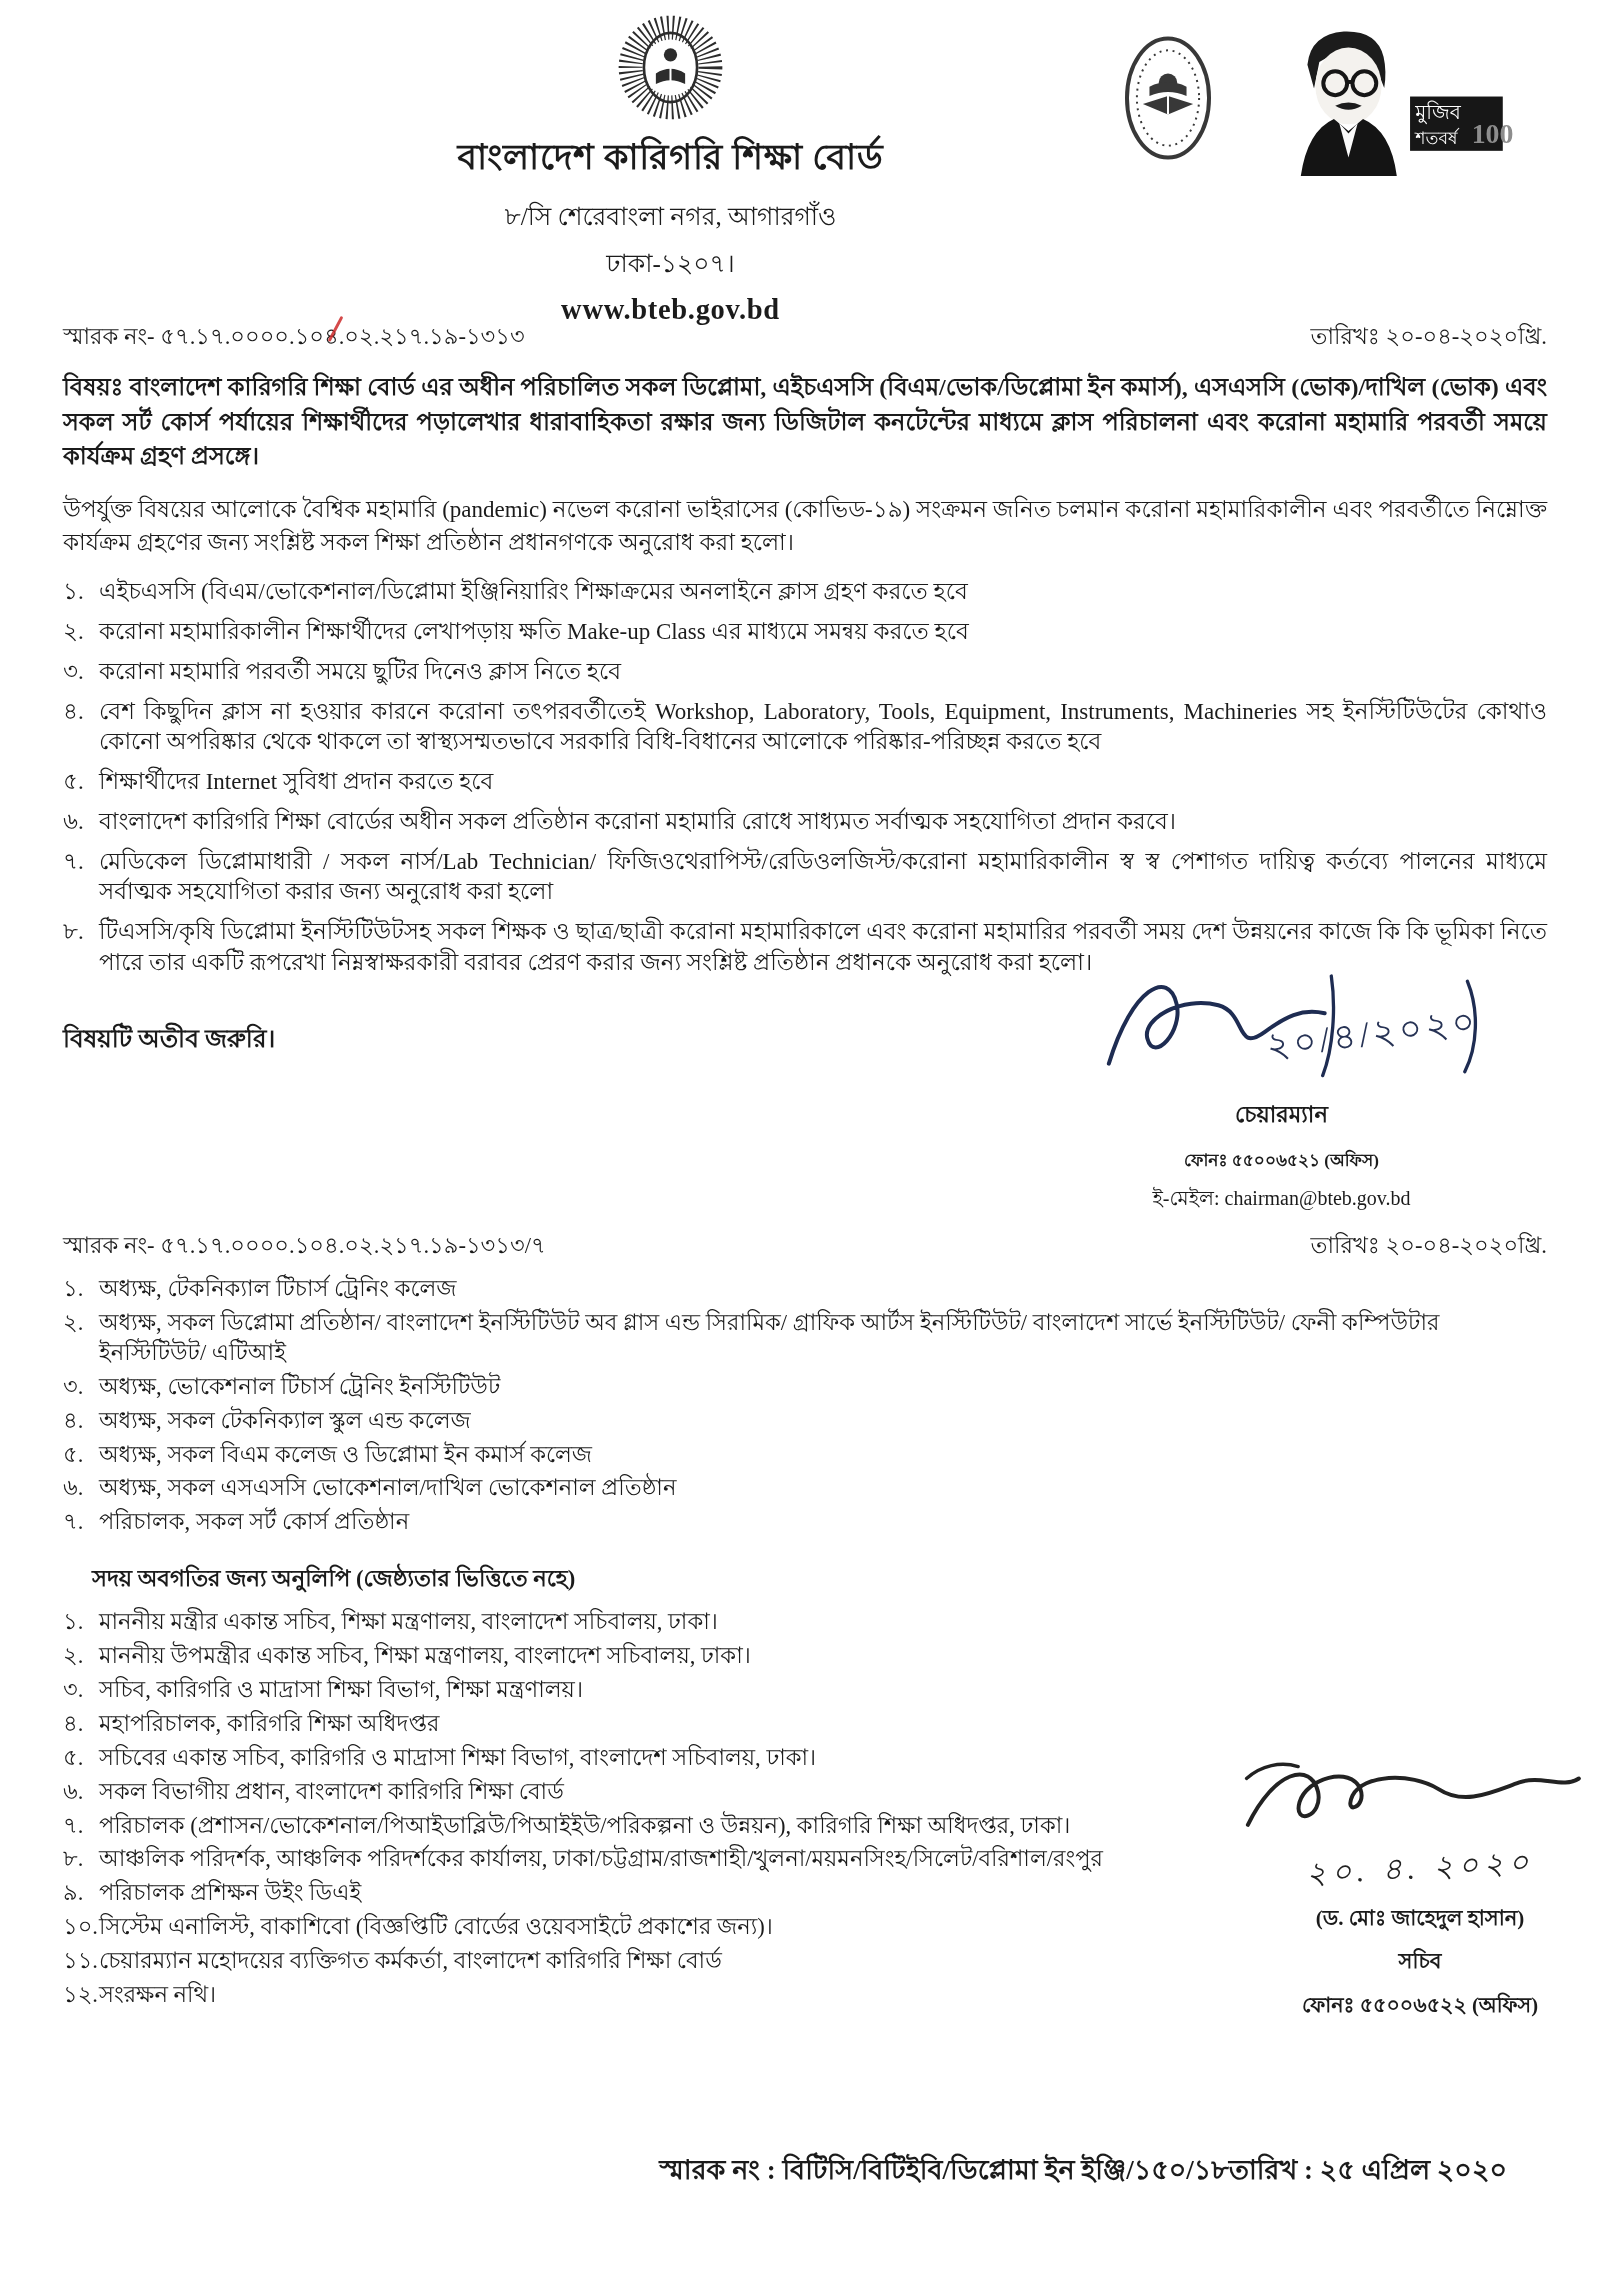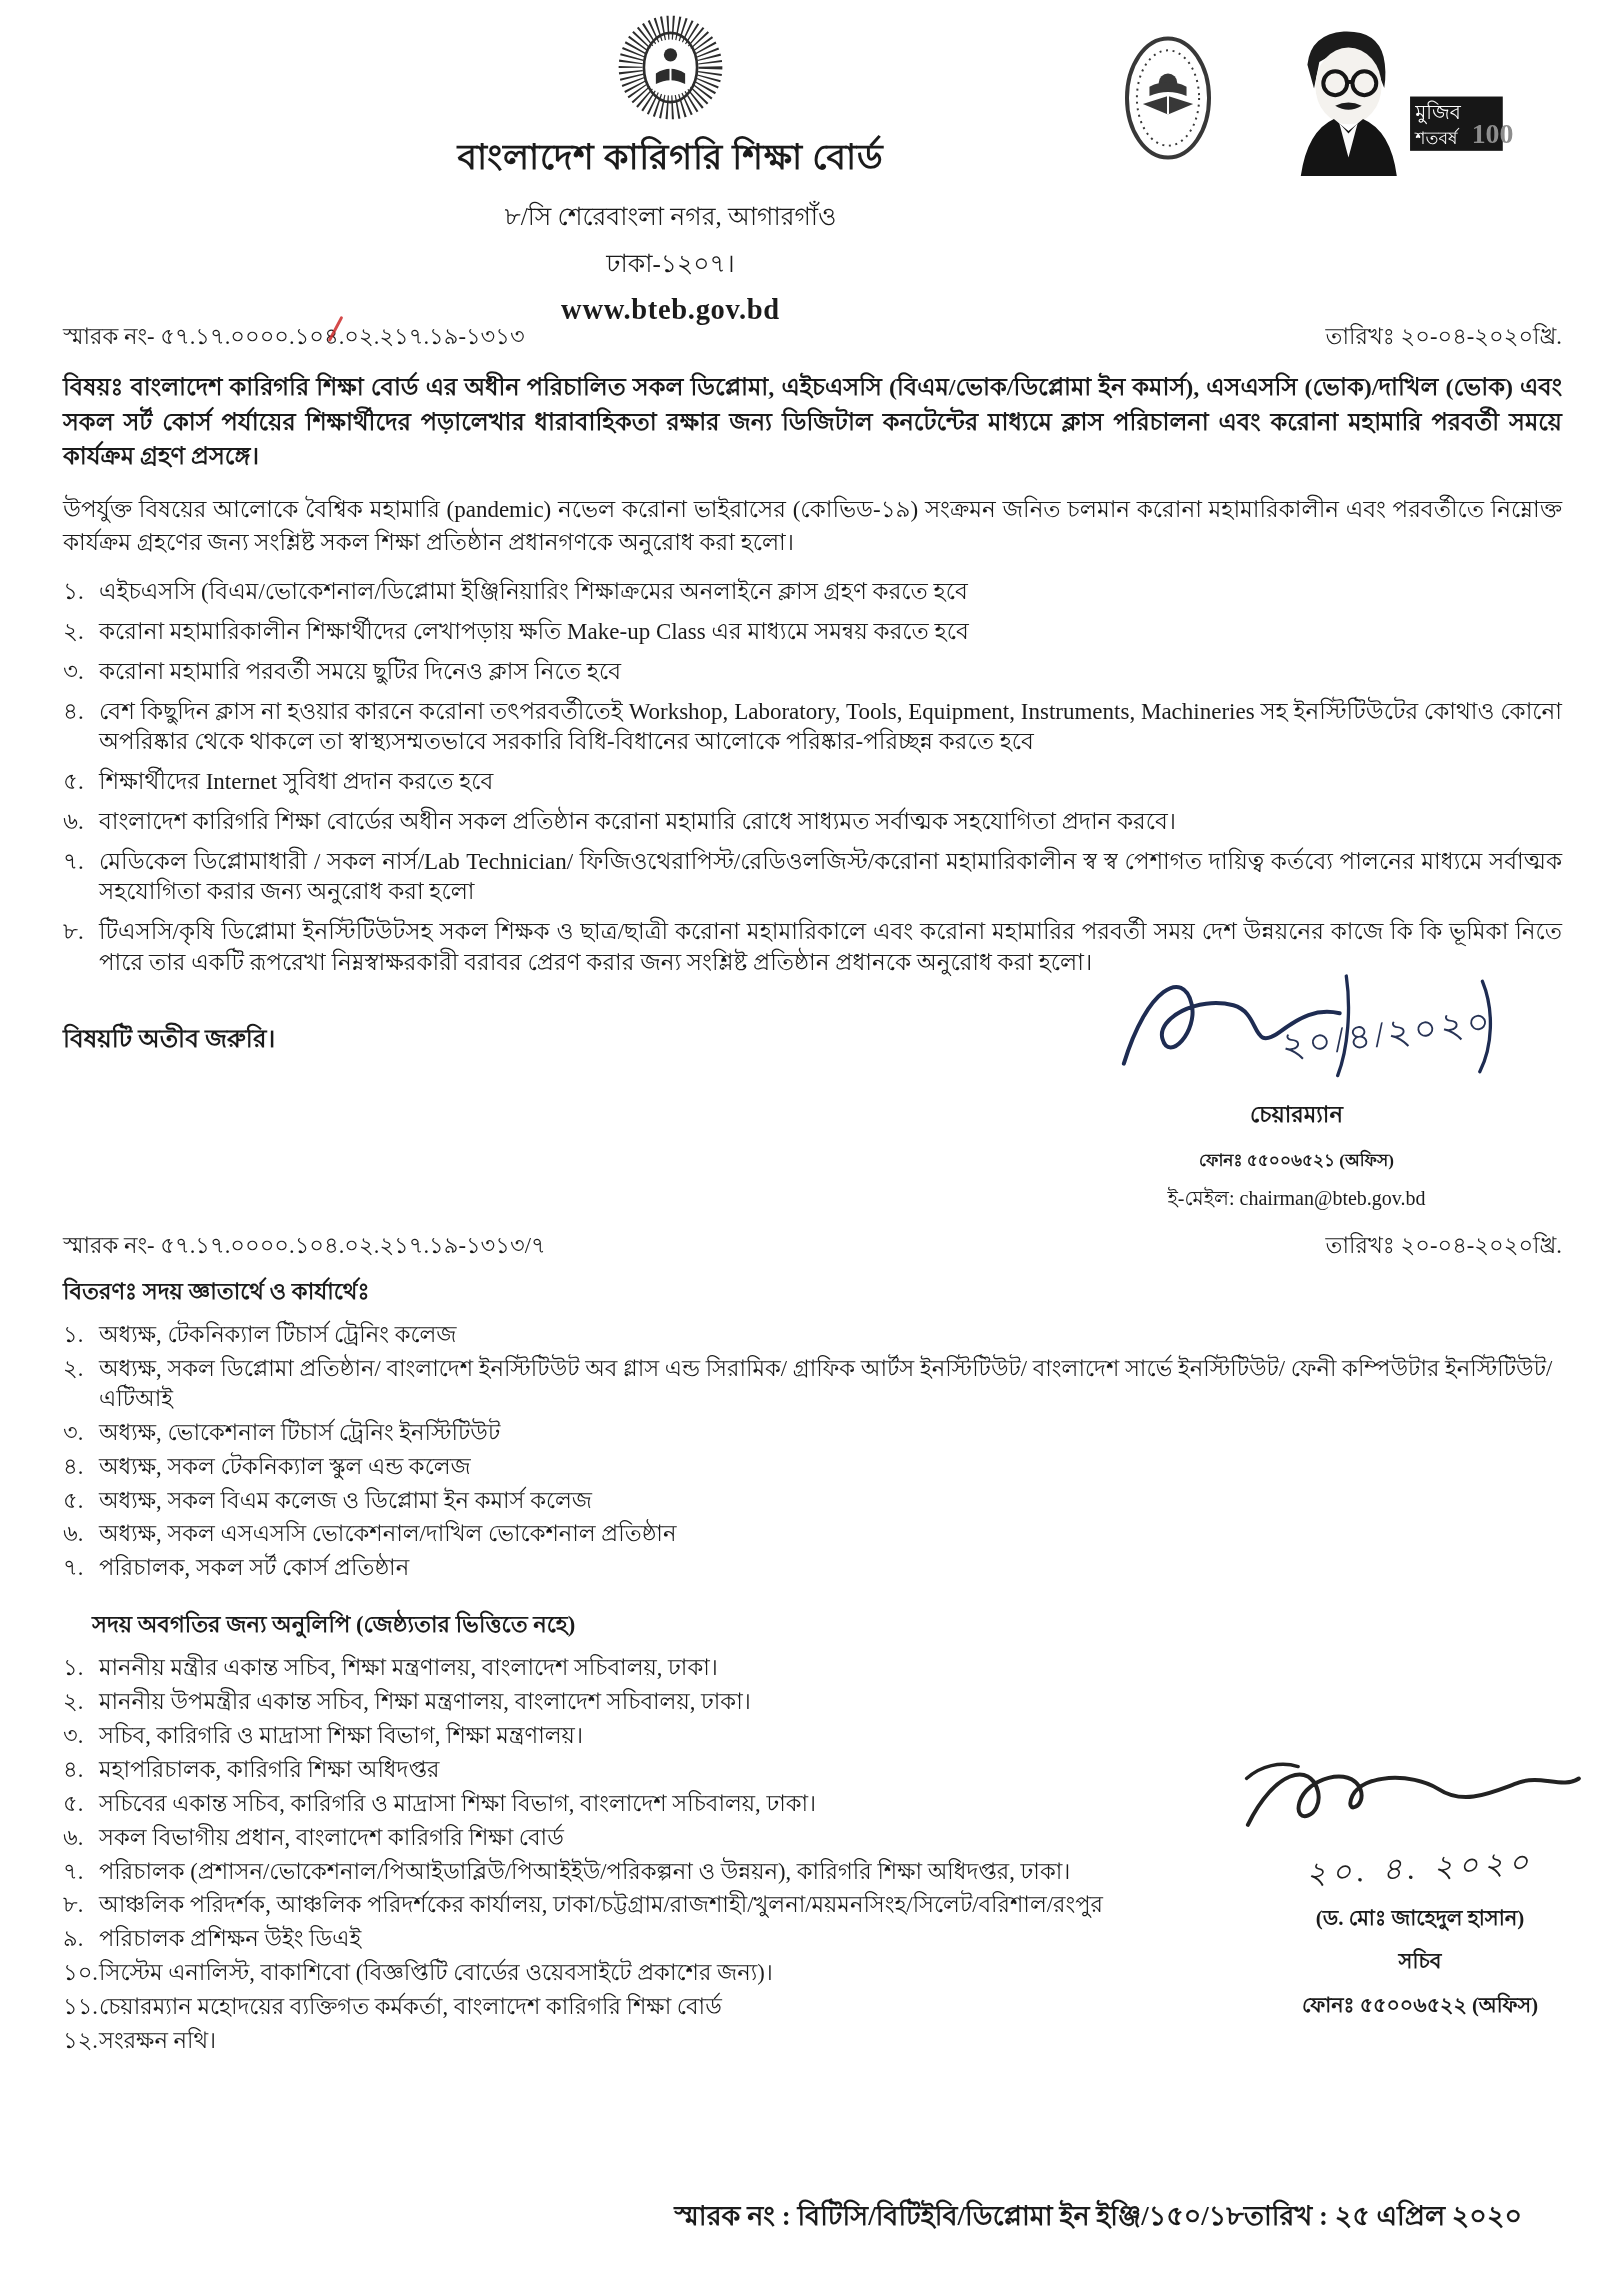--- a/index.html
+++ b/index.html
@@ -1,21 +1,21 @@
 <!DOCTYPE html>
 <html lang="bn" style="font-size:10.6px"><head>
 <meta charset="utf-8">
 <style>
   html,body{margin:0;padding:0;background:#d9d9d9;}
   .page{
     width:1614px;height:2295px;position:relative;margin:0 auto;
     background:#ffffff;color:#1b1b1b;overflow:hidden;
     font-family:"Liberation Serif","DejaVu Serif",serif;
   }
-  .content{padding:0 52px 0 63px;}
+  .content{padding:0 67px 0 63px;}
   
   .header{position:relative;height:300px;}
   .header-center{position:absolute;left:186px;top:6.6px;width:969px;text-align:center;}
   .org-name{font-size:35px;font-weight:bold;margin-top:2.7px;letter-spacing:0.7px;}
   .addr{font-size:25px;margin-top:8px;}
   .dhaka{font-size:25px;margin-top:4px;}
   .web{font-size:28.5px;font-weight:bold;margin-top:6.6px;letter-spacing:0.7px;}
   .seal2{position:absolute;left:1123px;top:35px;}
   .portrait{position:absolute;left:1261px;top:25px;}
   
@@ -177,21 +177,20 @@
         <div class="phone">ফোনঃ ৫৫০০৬৫২১ (অফিস)</div>
         <div class="email">ই-মেইল: chairman@bteb.gov.bd</div>
       </div>
     </div>
 
     <div class="memoline" style="margin-top:12px;">
       <span class="lbl">স্মারক নং- ৫৭.১৭.০০০০.১০৪.০২.২১৭.১৯-১৩১৩/৭</span>
       <span class="dt">তারিখঃ ২০-০৪-২০২০খ্রি.</span>
     </div>
 
-    <div class="sec-head">বিতরণঃ সদয় জ্ঞাতার্থে ও কার্যার্থেঃ</div>
     <div class="dlist">
       <div class="dli">
         <span class="n">১.</span>
         <span class="t">অধ্যক্ষ, টেকনিক্যাল টিচার্স ট্রেনিং কলেজ</span>
       </div>
       <div class="dli">
         <span class="n">২.</span>
         <span class="t">অধ্যক্ষ, সকল ডিপ্লোমা প্রতিষ্ঠান/ বাংলাদেশ ইনস্টিটিউট অব গ্লাস এন্ড সিরামিক/ গ্রাফিক আর্টস ইনস্টিটিউট/ বাংলাদেশ সার্ভে ইনস্টিটিউট/ ফেনী কম্পিউটার ইনস্টিটিউট/ এটিআই</span>
       </div>
       <div class="dli">

